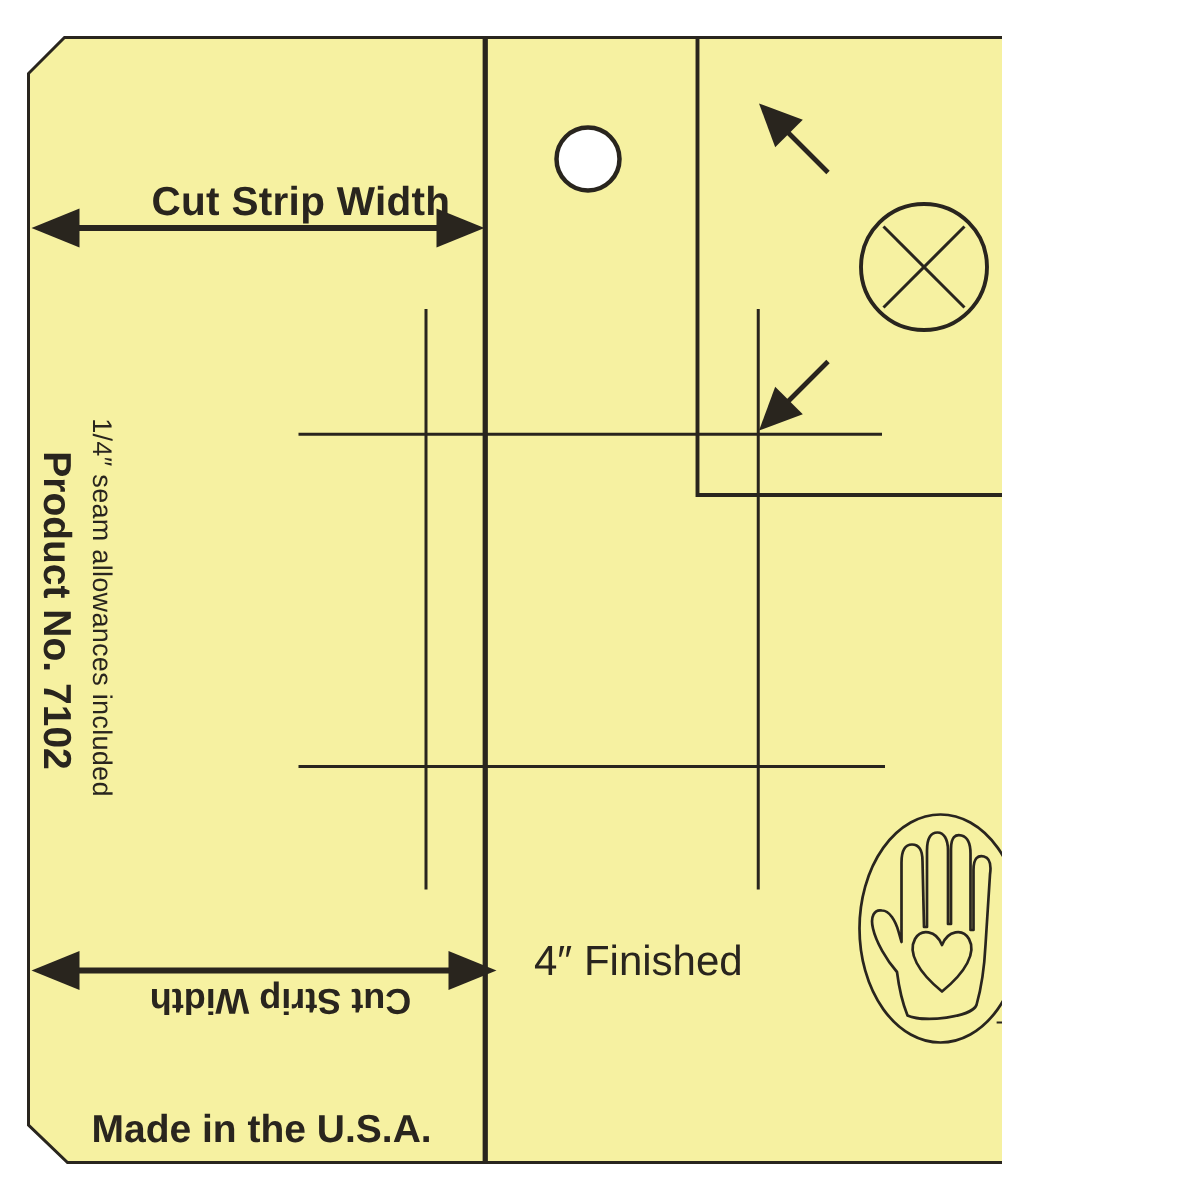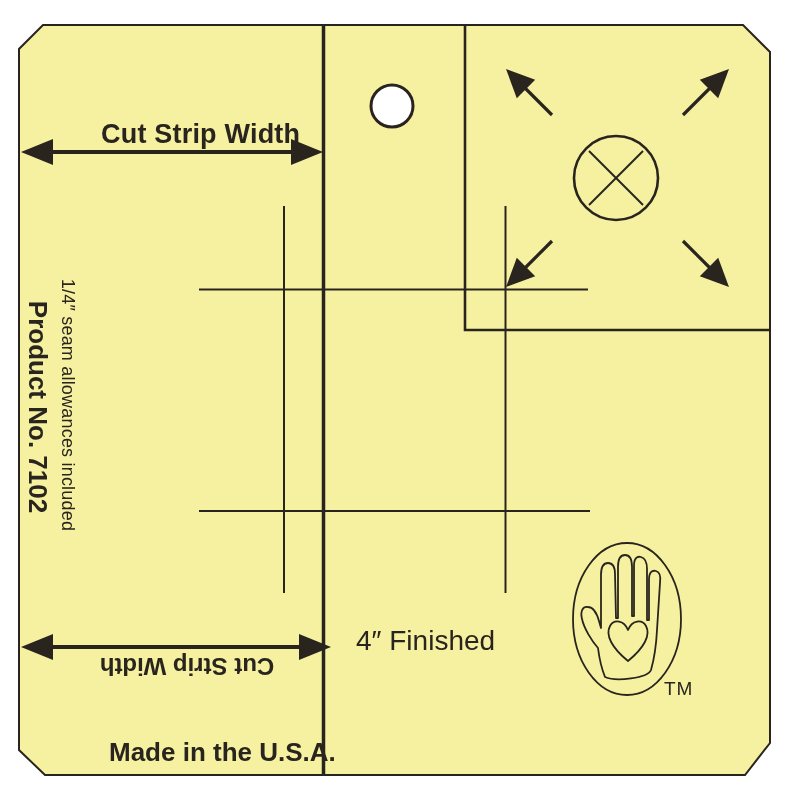--- a/index.html
+++ b/index.html
@@ -4,21 +4,21 @@
 <style>
   :root{
     --template-fill:#F6F1A1;
     --line:#29251E;
     --ink:#29251E;
     --hole-fill:#FFFFFF;
     --background:#FFFFFF;
   }
   html,body{margin:0;padding:0;background:var(--background);}
   .stage{
-    position:relative;width:800px;height:800px;overflow:hidden;
+    position:relative;width:668px;height:800px;overflow:hidden;
     background:var(--background);
     font-family:"Liberation Sans",sans-serif;color:var(--ink);
   }
   .stage svg{position:absolute;left:0;top:0;}
   .template-shape{fill:var(--template-fill);stroke:var(--line);stroke-width:2;}
   .rule-thick{stroke:var(--line);stroke-width:3.5;}
   .rule-med{stroke:var(--line);stroke-width:2.6;fill:none;}
   .rule-thin{stroke:var(--line);stroke-width:2;}
   .dim-line{stroke:var(--line);stroke-width:4;}
   .arrow-fill{fill:var(--line);stroke:none;}
@@ -26,21 +26,21 @@
   .circle-x{stroke:var(--line);stroke-width:2.6;fill:none;}
   .hole{fill:var(--hole-fill);stroke:var(--line);stroke-width:3;}
   .logo-stroke{fill:none;stroke:var(--line);stroke-width:1.8;stroke-linejoin:round;stroke-linecap:round;}
   .txt{position:absolute;white-space:nowrap;color:var(--ink);line-height:1;}
   .t-cut-top{left:101px;top:121px;font-size:27px;font-weight:600;letter-spacing:.2px;}
   .t-cut-bottom{left:187px;top:666px;font-size:24px;font-weight:600;transform:translate(-50%,-50%) rotate(180deg);}
   .t-product{left:38px;top:407px;font-size:26px;font-weight:700;transform:translate(-50%,-50%) rotate(90deg);}
   .t-seam{left:68px;top:405px;font-size:18px;font-weight:400;transform:translate(-50%,-50%) rotate(90deg);letter-spacing:.2px;}
   .t-fin1{left:356px;top:627px;font-size:28px;font-weight:400;}
   .t-fin2{left:356px;top:664px;font-size:28px;font-weight:700;}
-  .t-made{left:61px;top:739px;font-size:26px;font-weight:700;margin-left:48px;}
+  .t-made{left:61px;top:739px;font-size:26px;font-weight:700;}
   .t-web{left:456px;top:738px;font-size:29px;font-weight:700;letter-spacing:.2px;}
   .t-tm{left:664px;top:679px;font-size:19px;font-weight:500;letter-spacing:1px;}
 </style>
 </head>
 <body>
 
 <div class="stage">
 
   <svg width="800" height="800" viewBox="0 0 800 800">
 

